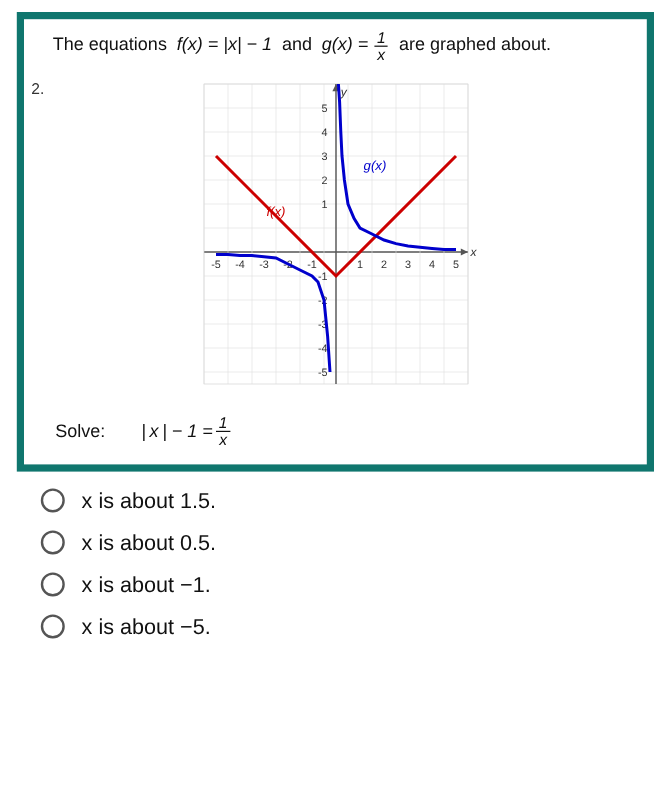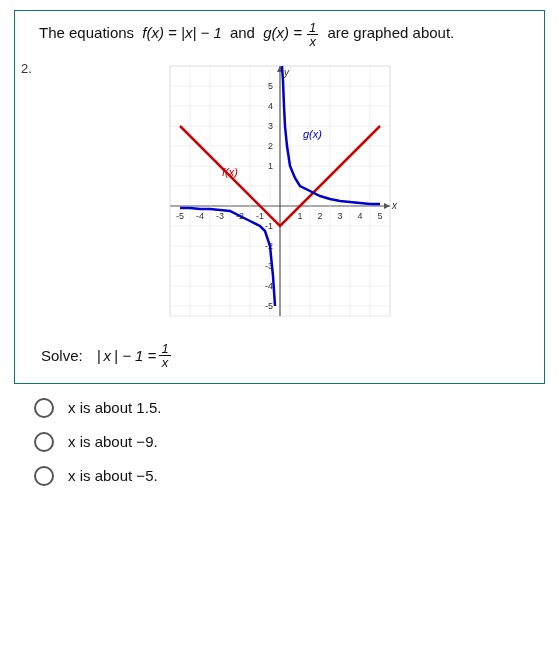--- a/index.html
+++ b/index.html
@@ -10,21 +10,21 @@
       font-family: Arial, sans-serif;
       font-size: 15px;
       color: #111;
     }
     .container {
       padding: 10px 14px 20px 14px;
     }
     .header-row {
       display: flex;
       align-items: flex-start;
-      border: 1px solid #0f766e;
+      border: 6px solid #0f766e;
       padding: 8px 10px 8px 10px;
       position: relative;
       justify-content: center;
     }
     .question-number {
       position: absolute;
       left: 6px;
       top: 50px;
       font-size: 13px;
       color: #333;
@@ -66,21 +66,21 @@
     }
     .radio-circle {
       width: 20px;
       height: 20px;
       border-radius: 50%;
       border: 2px solid #555;
       flex-shrink: 0;
       background: #fff;
     }
     .option-text {
-      font-size: 15px;
+      font-size: 18px;
       color: #111;
     }
     
     .hfrac {
       display: inline-flex;
       flex-direction: column;
       align-items: center;
       font-style: italic;
       vertical-align: middle;
       line-height: 1;
@@ -190,40 +190,44 @@
 
           <polyline points="112,0 113,15 114,40 115,60 117,80 120,100 125,112 130,120 140,125 150,130 160,133 170,135 180,136 190,137 200,138 210,138" fill="none" stroke="#0000cc" stroke-width="2.5"></polyline>
 
           <polyline points="10,142 20,142 30,143 40,143 50,144 60,145 70,150 80,155 90,160 95,165 100,180 103,210 105,240" fill="none" stroke="#0000cc" stroke-width="2.5"></polyline>
 
           <text x="133" y="72" font-size="11" fill="#0000cc" font-style="italic">g(x)</text>
         </svg>
       </div>
 
       <div style="display:flex; align-items:center; gap:8px; padding: 6px 0 6px 16px;">
-        <span style="font-size:15px; margin-right:6px;">Solve:</span>
+        <span style="font-size:15px; margin-right:22px;">Solve:</span>
         <span style="font-style:italic; font-size:15px; display:flex; align-items:center; gap:3px;">
           |<i>x</i>| − 1 =
           <span class="frac">
             <span class="frac-num">1</span>
             <span class="frac-den">x</span>
           </span>
         </span>
       </div>
     </div>
     <span class="question-number">2.</span>
   </div>
 
   <div class="options-section">
     <div class="option-row">
       <div class="radio-circle"></div>
       <span class="option-text">x is about 1.5.</span>
     </div>
     <div class="option-row">
       <div class="radio-circle"></div>
-      <span class="option-text">x is about −9.</span>
+      <span class="option-text">x is about 0.5.</span>
+    </div>
+    <div class="option-row">
+      <div class="radio-circle"></div>
+      <span class="option-text">x is about −1.</span>
     </div>
     <div class="option-row">
       <div class="radio-circle"></div>
       <span class="option-text">x is about −5.</span>
     </div>
   </div>
 </div>
 
 </body></html>

